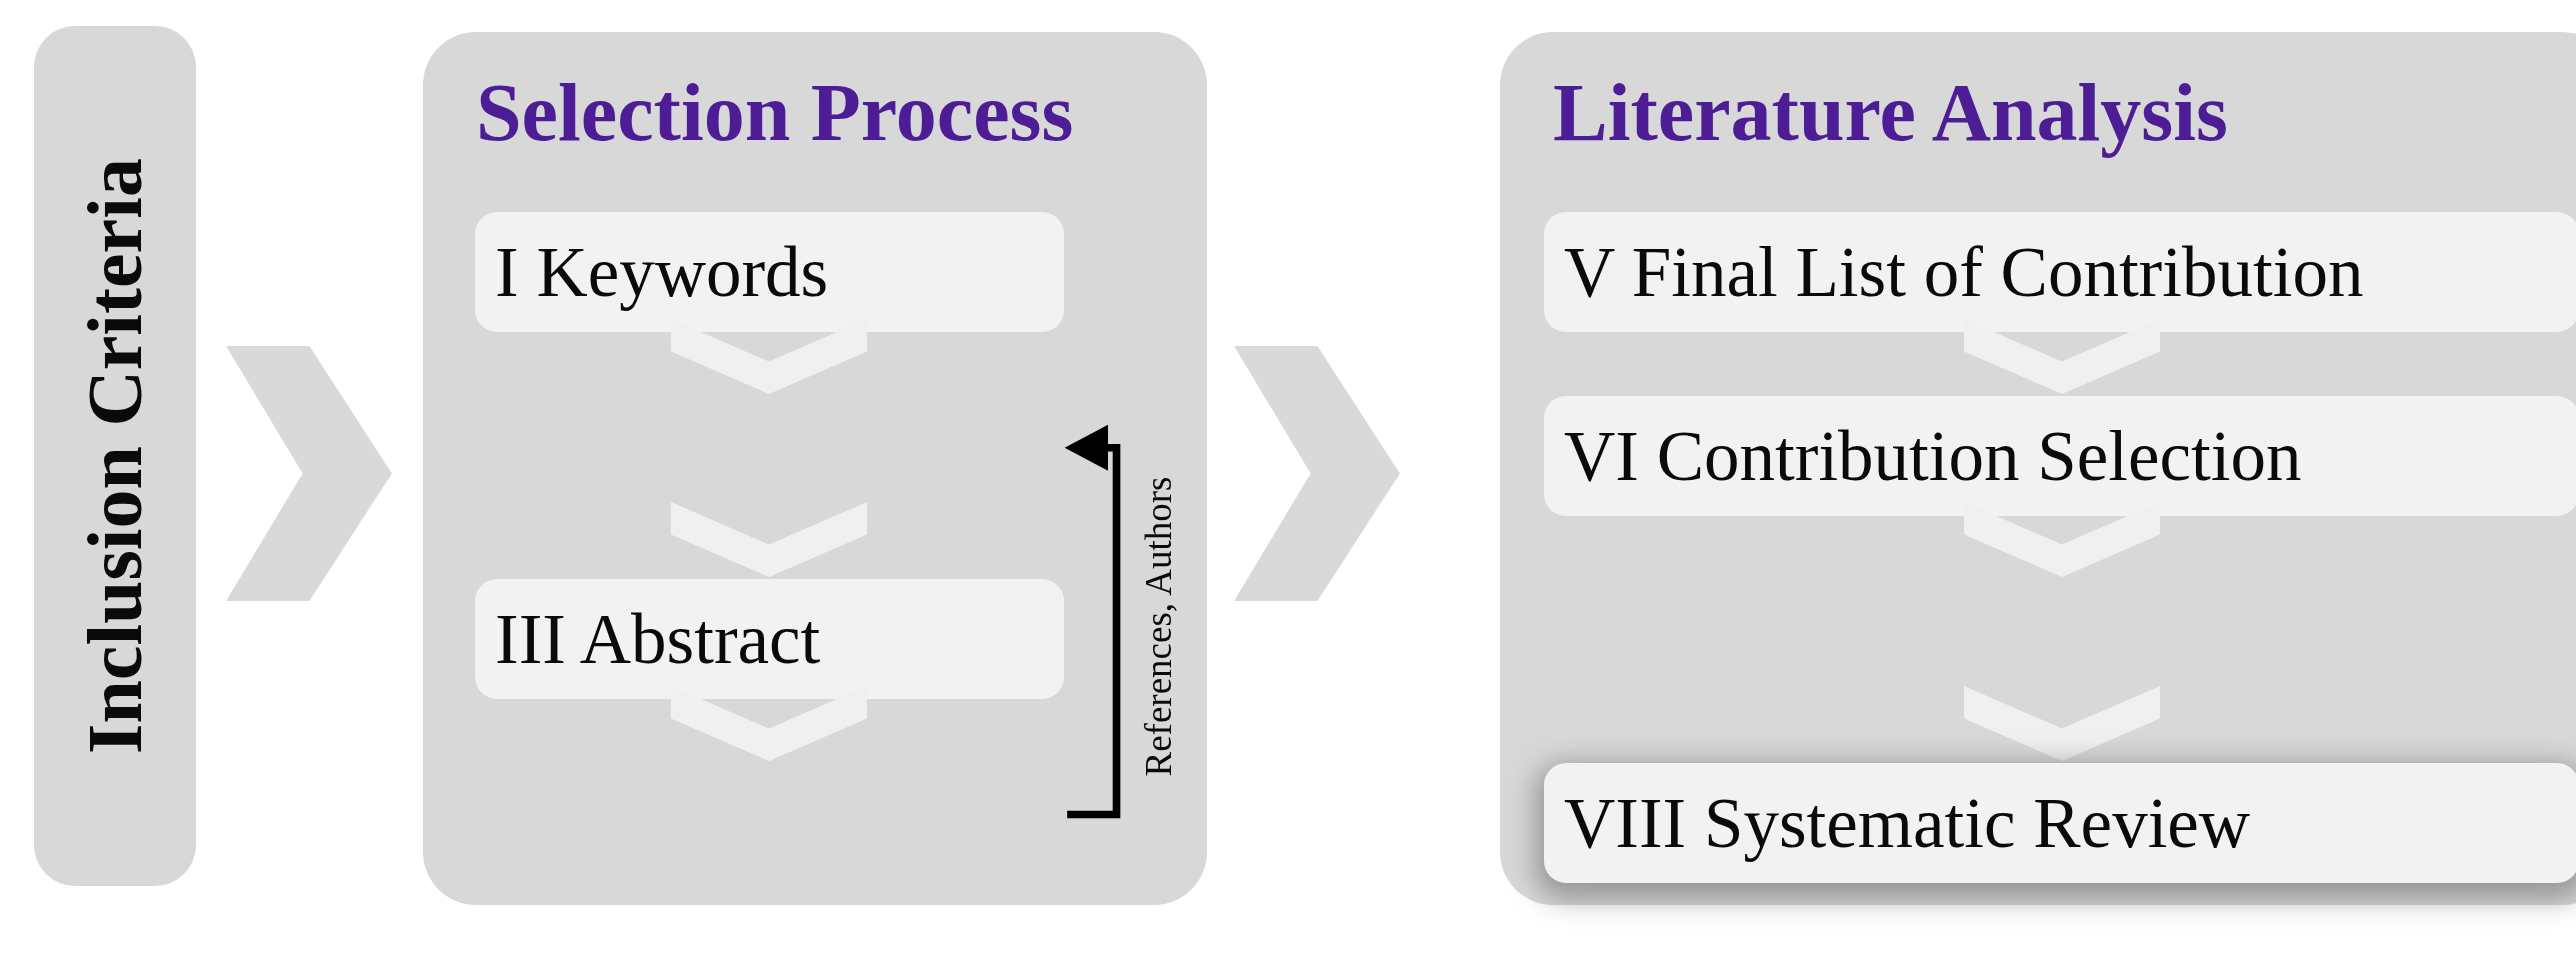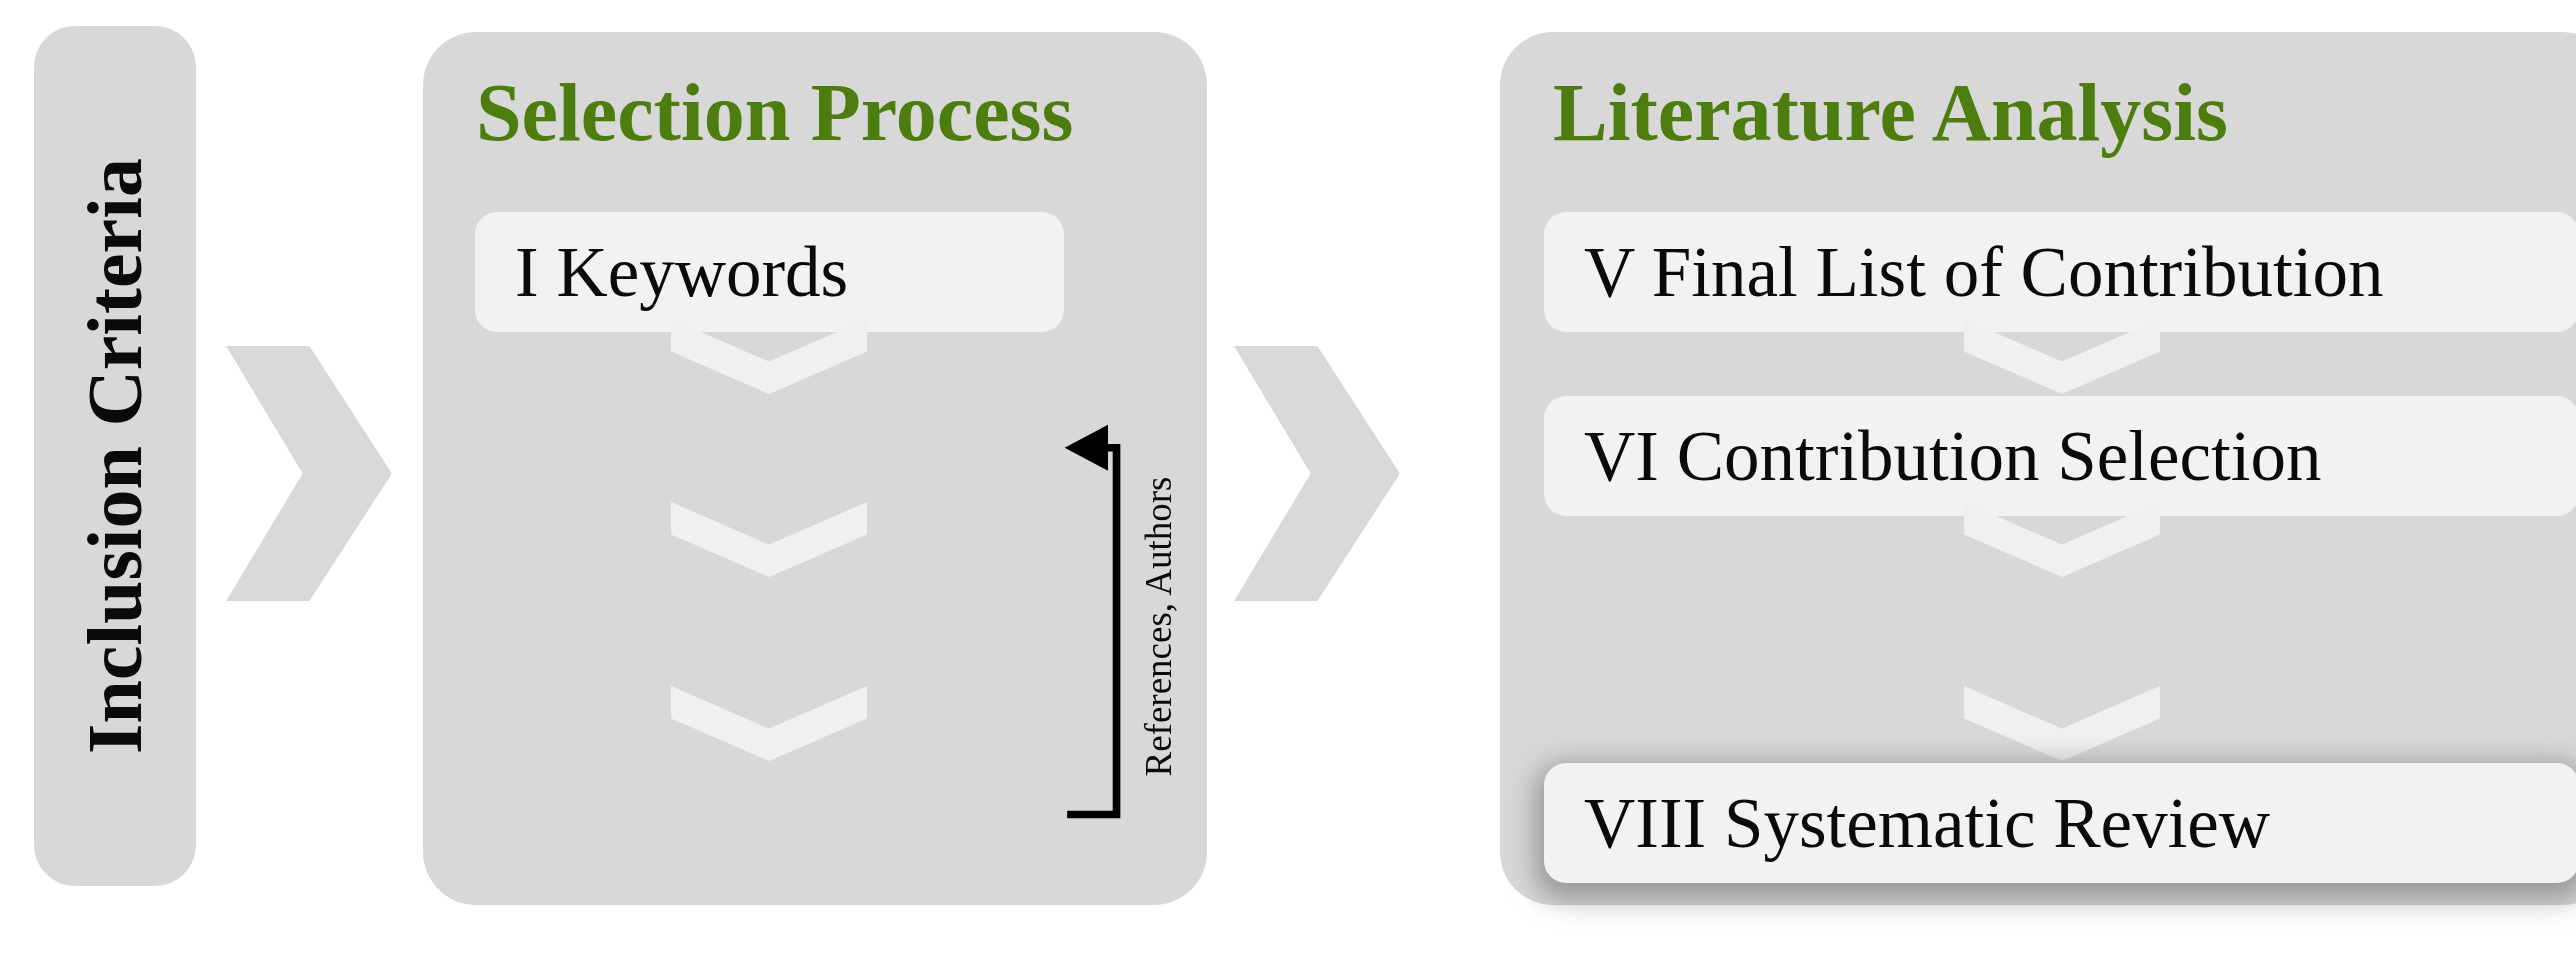--- a/index.html
+++ b/index.html
@@ -26,27 +26,27 @@
 
   
   .panel {
     position:absolute; top:32px; height:873px;
     background:#d8d8d8; border-radius:53px;
   }
   .panel.selection  { left:423px;  width:784px; }
   .panel.literature { left:1500px; width:1115px; }
   .panel-title {
     position:absolute; top:34px; left:53px;
-    font-size:82px; font-weight:bold; color:#4d7c0f; white-space:nowrap;
+    font-size:82px; font-weight:bold; color:#4c1d95; white-space:nowrap;
   }
 
   
   .flow-item {
     position:absolute; height:120px; background:#f2f2f2; border-radius:22px;
-    display:flex; align-items:center; padding-left:40px; box-sizing:border-box;
+    display:flex; align-items:center; padding-left:20px; box-sizing:border-box;
     font-size:71px; color:#0a0a0a; white-space:nowrap;
   }
   .panel.selection  .flow-item { left:52px; width:589px; }
   .panel.literature .flow-item { left:44px; width:1035px; }
   .r1 { top:180px; } .r2 { top:364px; } .r3 { top:547px; } .r4 { top:731px; }
   .flow-item.highlight { box-shadow:0 8.5px 27px 8.5px rgba(100,100,100,0.55); }
 
   
   .chev-down { position:absolute; width:196px; height:75px; }
   .panel.selection  .chev-down { left:248px; }
@@ -85,20 +85,23 @@
       <span>I Keywords</span>
     </div>
     <svg class="chev-down cd1" viewBox="0 0 230 88">
       <polygon points="0,0 115,50 230,0 230,38 115,88 0,38" fill="#f0f0f0"></polygon>
     </svg>
 
     <svg class="chev-down cd2" viewBox="0 0 230 88">
       <polygon points="0,0 115,50 230,0 230,38 115,88 0,38" fill="#f0f0f0"></polygon>
     </svg>
 
+    <div class="flow-item r3">
+      <span>III Abstract</span>
+    </div>
     <svg class="chev-down cd3" viewBox="0 0 230 88">
       <polygon points="0,0 115,50 230,0 230,38 115,88 0,38" fill="#f0f0f0"></polygon>
     </svg>
 
   </div>
 
   <svg class="arrow-layer" viewBox="0 0 3027 1122">
     <path d="M1300 526 L1312 526 L1312 957 L1254 957" fill="none" stroke="#000000" stroke-width="9"></path>
     <polygon points="1251,526 1302,499 1302,553" fill="#000000"></polygon>
   </svg>

